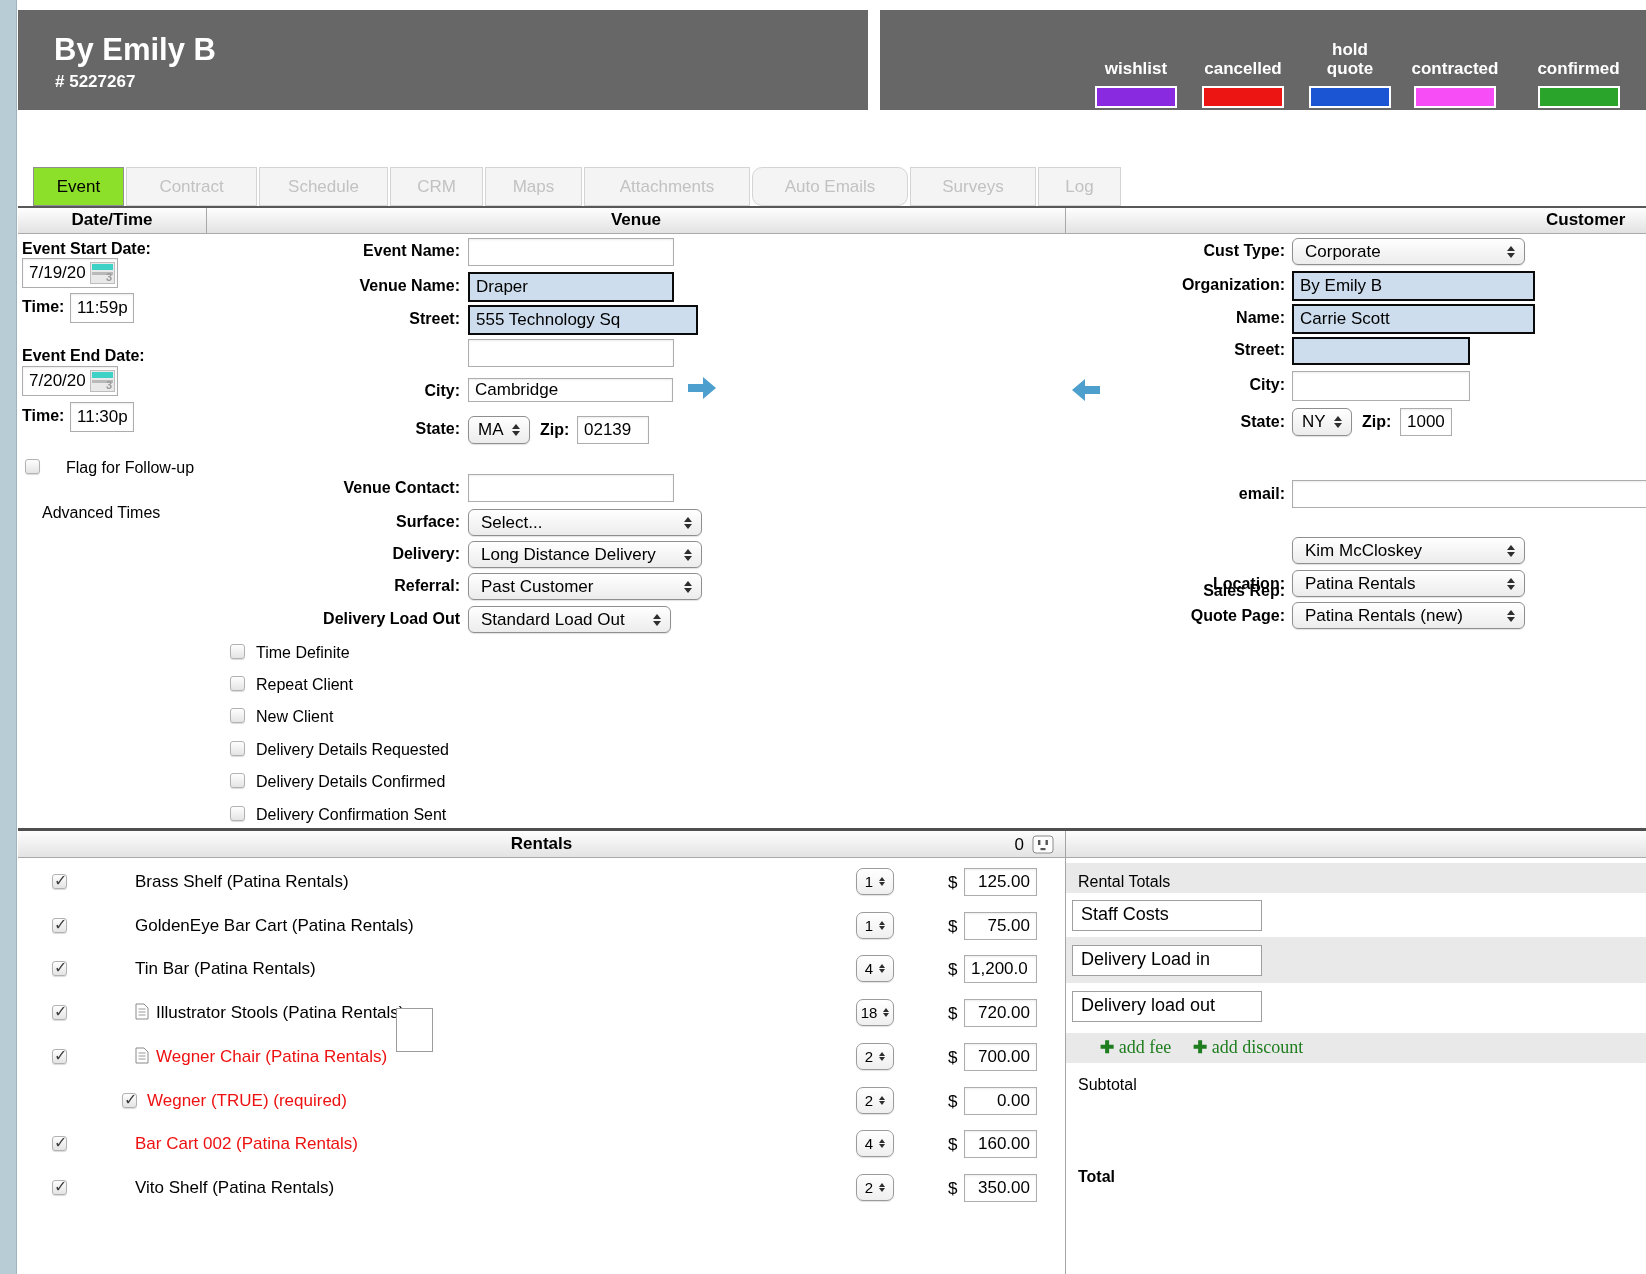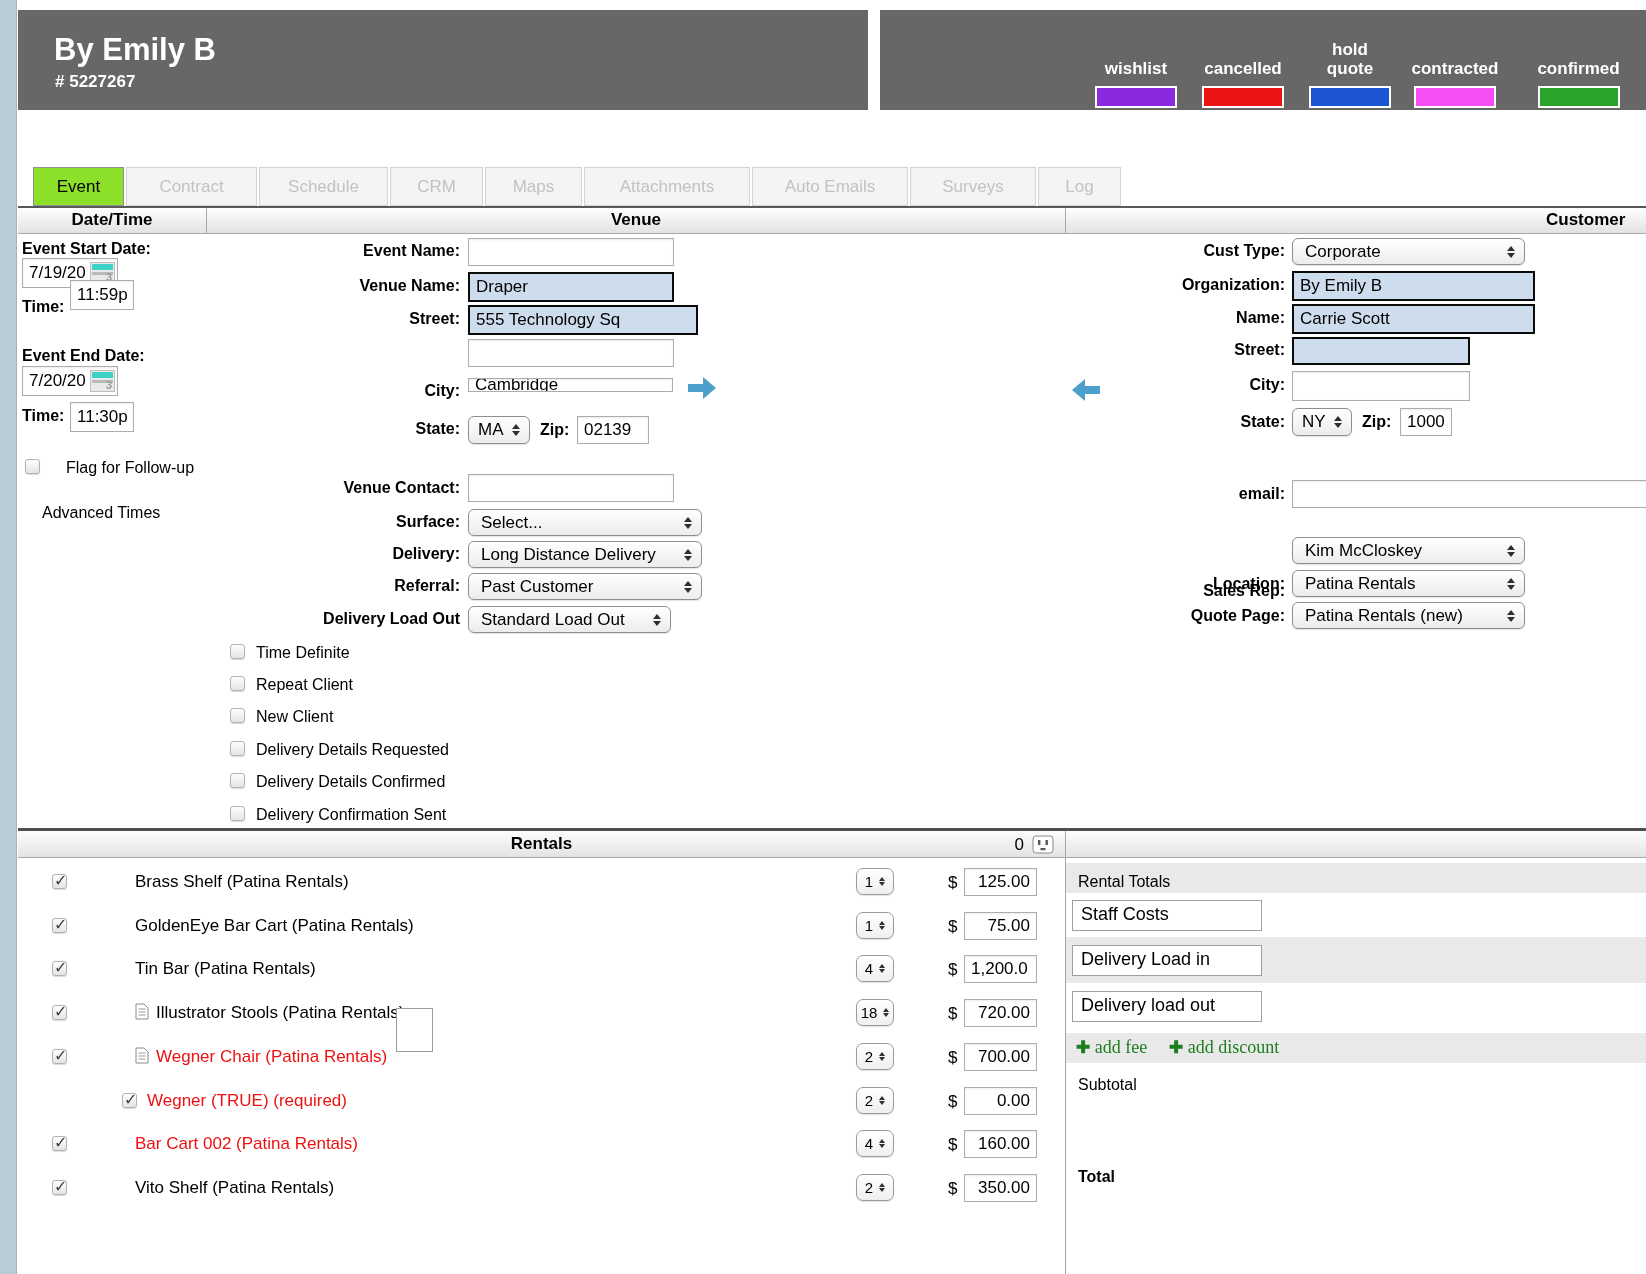--- a/index.html
+++ b/index.html
@@ -61,21 +61,21 @@
            font-size:15px;box-shadow:0 1px 1px rgba(0,0,0,.12);}
   .stepper .arrows .arr{border-left-width:3px;border-right-width:3px;}
   .stepper .arrows .arr.up{border-bottom-width:4px;margin-bottom:1px;}
   .stepper .arrows .arr.dn{border-top-width:4px;}
   .rname{position:absolute;font-size:17px;white-space:nowrap;}
   .doc-ic{position:absolute;width:14px;height:17px;}
   
   .band{position:absolute;left:1066px;width:580px;background:#e9e9e9;}
   .tot-box{position:absolute;box-sizing:border-box;border:1px solid #9f9f9f;background:#fff;font-size:18px;
            padding:3px 8px;white-space:nowrap;}
-  .addlink{font-family:"Liberation Serif","DejaVu Serif",serif;font-size:18px;color:#1e7d1e;white-space:nowrap;}
+  .addlink{font-family:"Liberation Serif","DejaVu Serif",serif;font-size:18px;color:#1e7d1e;white-space:nowrap;margin-left:24px;}
   .plus{font-weight:bold;font-family:"Liberation Sans",sans-serif;font-size:17px;}
   .divider-v{position:absolute;left:1065px;top:831px;width:1px;height:443px;background:#a5a5a5;}
 </style>
 </head>
 <body>
 
 <div class="page">
   <div class="edge-strip"></div>
 
   <div class="hdr" style="left:18px;width:850px;">
@@ -104,41 +104,41 @@
       <div class="legend-swatch" style="background-color: rgb(43, 164, 43);"></div>
     </div>
   </div>
 
   <div class="tab active" style="left:33px;width:91px;">Event</div>
   <div class="tab" style="left:126px;width:131px;">Contract</div>
   <div class="tab" style="left:259px;width:129px;">Schedule</div>
   <div class="tab" style="left:390px;width:93px;">CRM</div>
   <div class="tab" style="left:485px;width:97px;">Maps</div>
   <div class="tab" style="left:584px;width:166px;">Attachments</div>
-  <div class="tab" style="left:752px;width:156px;">Auto Emails</div>
+  <div class="tab" style="left:752px;width:156px;border-radius:10px;">Auto Emails</div>
   <div class="tab" style="left:910px;width:126px;">Surveys</div>
   <div class="tab" style="left:1038px;width:83px;">Log</div>
 
   <div class="secbar" style="top:206px;">
     <div class="sect" style="left:0;width:188px;text-align:center;">Date/Time</div>
     <div class="sect" style="left:188px;width:860px;text-align:center;">Venue</div>
     <div class="sect" style="left:1528px;">Customer</div>
     <div class="vline" style="left:188px;"></div>
     <div class="vline" style="left:1047px;"></div>
   </div>
 
   <div class="lbl" style="left:22px;top:240px;">Event Start Date:</div>
   <input class="fld" style="left: 22px; top: 258px; width: 96px; height: 30px;" value="7/19/20">
   <span class="cal" style="left:90px;top:262px;">
     <span class="cal-bar"></span>
       <span class="cal-bar2"></span>
     <span class="cal-num">3</span>
   </span>
   <div class="lbl" style="left:22px;top:298px;">Time:</div>
-  <input class="fld" style="left: 70px; top: 280px; width: 64px; height: 30px;" value="11:59p">
+  <input class="fld" style="left: 70px; top: 293px; width: 64px; height: 30px;" value="11:59p">
 
   <div class="lbl" style="left:22px;top:347px;">Event End Date:</div>
   <input class="fld" style="left: 22px; top: 366px; width: 96px; height: 30px;" value="7/20/20">
   <span class="cal" style="left:90px;top:370px;">
     <span class="cal-bar"></span>
       <span class="cal-bar2"></span>
     <span class="cal-num">3</span>
   </span>
   <div class="lbl" style="left:22px;top:407px;">Time:</div>
   <input class="fld" style="left: 70px; top: 402px; width: 64px; height: 30px;" value="11:30p">
@@ -151,21 +151,21 @@
   <input class="fld" style="left: 468px; top: 238px; width: 206px; height: 28px;" value="">
 
   <div class="lbl r" style="left:240px;top:277px;width:220px;">Venue Name:</div>
   <input class="fld hl" style="left: 468px; top: 272px; width: 206px; height: 30px;" value="Draper">
 
   <div class="lbl r" style="left:240px;top:310px;width:220px;">Street:</div>
   <input class="fld hl" style="left: 468px; top: 305px; width: 230px; height: 30px;" value="555 Technology Sq">
   <input class="fld" style="left: 468px; top: 339px; width: 206px; height: 28px;" value="">
 
   <div class="lbl r" style="left:240px;top:382px;width:220px;">City:</div>
-  <input class="fld" style="left: 468px; top: 378px; width: 205px; height: 14px;" value="Cambridge">
+  <input class="fld" style="left: 468px; top: 378px; width: 205px; height: 24px;" value="Cambridge">
   <svg class="abs" style="left:686px;top:375px;" width="32" height="26" viewBox="0 0 32 26">
     <polygon points="2,9 17,9 17,2 30,13 17,24 17,17 2,17" fill="#4d9fce"></polygon>
   </svg>
 
   <div class="lbl r" style="left:240px;top:420px;width:220px;">State:</div>
   <div class="select" style="left:468px;top:416px;width:62px;height:28px;padding-left:9px;">
     <span class="sel-txt">MA</span>
     <span class="arrows">
         <span class="arr up"></span>
         <span class="arr dn"></span>

